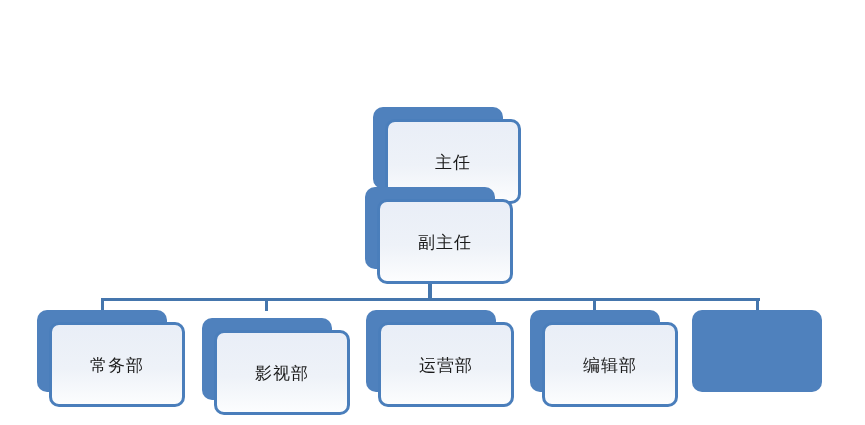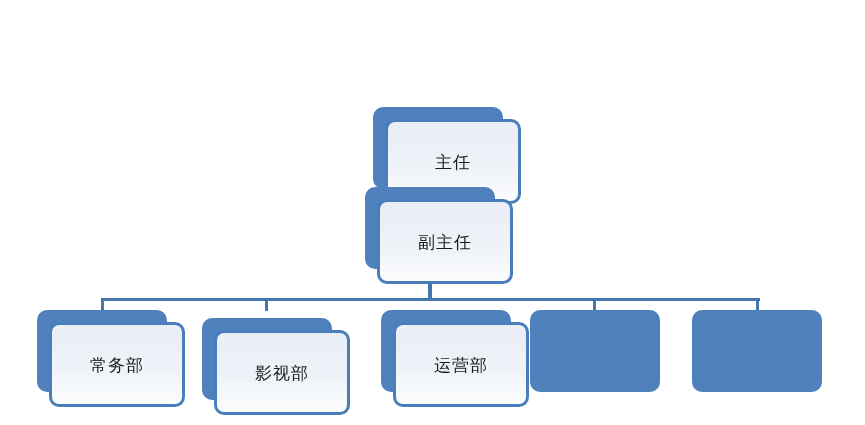--- a/index.html
+++ b/index.html
@@ -44,21 +44,21 @@
     color: var(--text, #1a1a1a);
     text-align: center;
     white-space: pre-line;
   }
 
   
   #node-director        { left: 373px; top: 63px; margin-top: 44px; }
   #node-deputy-director { left: 365px; top: 187px; }
   #node-dept-0 { left: 37px;  top: 310px; }
   #node-dept-1 { left: 202px; top: 310px; margin-top: 8px; }
-  #node-dept-2 { left: 381px; top: 310px; }
+  #node-dept-2 { left: 366px; top: 310px; }
   #node-dept-3 { left: 530px; top: 310px; }
   #node-dept-4 { left: 692px; top: 310px; }
 
   
   .conn { position: absolute; background: var(--connector, #4576ad); z-index: 0; }
   .node { z-index: 1; }
   #conn-v-director-deputy { left: 428px; top: 158px; width: 4px; height: 32px; }
   #conn-v-deputy-bus      { left: 428px; top: 282px; width: 4px; height: 19px; }
   #conn-h-bus             { left: 102px; top: 298px; width: 658px; height: 3px; }
   #conn-stub-0 { left: 101px; top: 298px; width: 3px; height: 13px; }
@@ -109,19 +109,22 @@
 
   <div class="node" id="node-dept-2">
     <div class="back"></div>
     <div class="front">
       <span class="label">运营部</span>
     </div>
   </div>
 
   <div class="node" id="node-dept-3">
     <div class="back"></div>
+    <div class="front">
+      <span class="label">编辑部</span>
+    </div>
   </div>
 
   <div class="node" id="node-dept-4">
     <div class="back"></div>
   </div>
 
 </div>
 
 </body></html>

